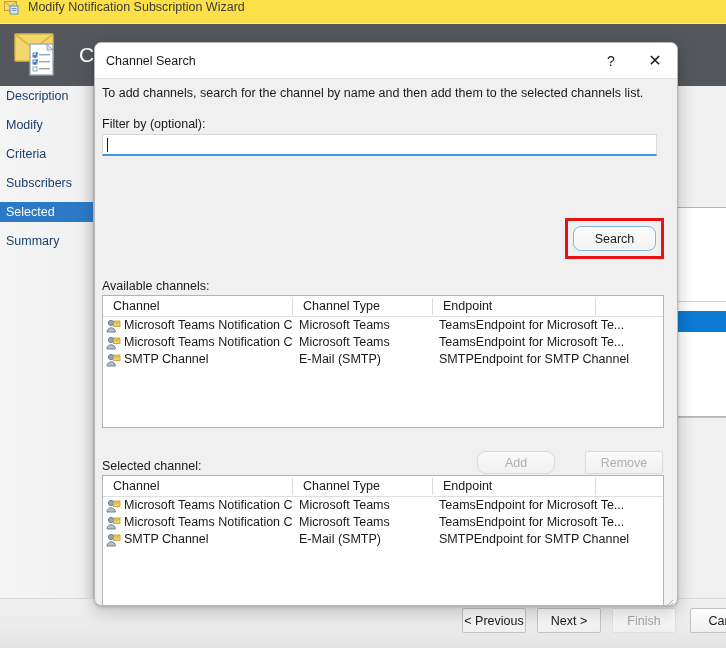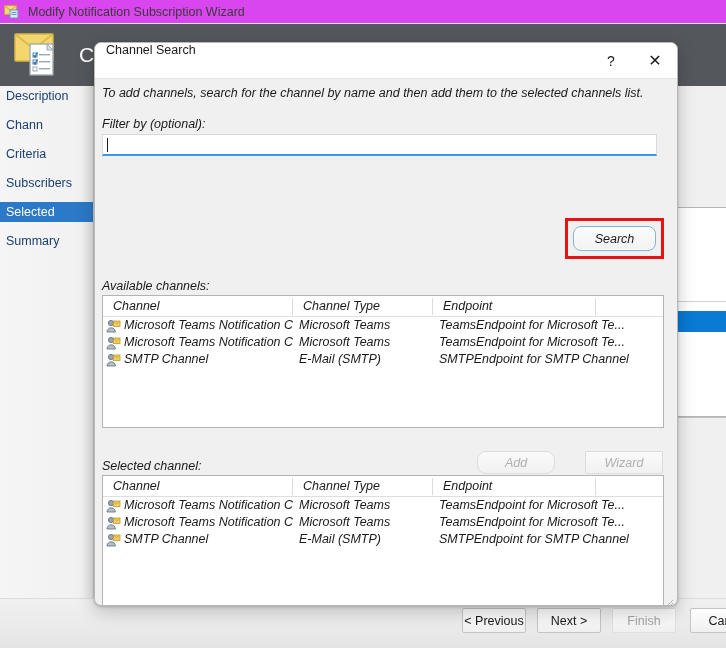--- a/index.html
+++ b/index.html
@@ -15,22 +15,22 @@
     position: relative;
     width: 726px;
     height: 648px;
     background: #f0f0f0;
     overflow: hidden;
   }
 
   
   .wiz-titlebar {
     position: absolute; left: 0; top: 0; width: 726px; height: 24px;
-    background: #d946ef;
-    display: flex; align-items: center;
+    background: #fde047;
+    display: flex; align-items: flex-start;
     padding-left: 4px;
     border-bottom: 1px solid #e6e6e6;
   }
   .wiz-title-text {
     font-size: 12.5px; color: #3a3a3a; margin-left: 7px;
     white-space: nowrap;
   }
   .env-icon-sm { width: 17px; height: 15px; position: relative; flex: 0 0 auto; }
 
   .wiz-header {
@@ -112,34 +112,34 @@
     border: 1px solid #b7b7b7;
     border-radius: 7px;
     box-shadow: 0 5px 18px rgba(0,0,0,0.22), 0 1px 3px rgba(0,0,0,0.18);
     overflow: hidden;
   }
   .dlg-titlebar {
     position: absolute; left: 0; top: 0; width: 582px; height: 36px;
     background: #ffffff;
     border-bottom: 1px solid #e3e3e3;
     border-radius: 6px 6px 0 0;
-    display: flex; 
+    display: flex; align-items: center;
   }
   .dlg-title {
     font-size: 12.5px; color: #1a1a1a; margin-left: 11px; white-space: nowrap;
   }
   .dlg-help, .dlg-close {
     position: absolute; top: 0; height: 35px; width: 44px;
     display: flex; align-items: center; justify-content: center;
     font-size: 15px; color: #1a1a1a;
   }
   .dlg-help { right: 44px; font-size: 14px; }
   .dlg-close { right: 0; font-size: 16px; }
 
-  .dlg-body { position: absolute; left: 0; top: 36px; width: 582px; bottom: 0; font-style: italic; }
+  .dlg-body { position: absolute; left: 0; top: 36px; width: 582px; bottom: 0; }
 
   .dlg-desc {
     position: absolute; left: 7px; top: 7px;
     font-size: 12.5px; color: #1a1a1a; white-space: nowrap;
   }
   .dlg-label {
     position: absolute; font-size: 12.5px; color: #1a1a1a; white-space: nowrap;
   }
   .filter-label { left: 7px; top: 38px; }
 
@@ -261,21 +261,21 @@
         <rect x="25" y="36" width="11" height="1.4" fill="#9aa7b4"></rect>
       </svg>
     </span>
     <span class="wiz-header-title">Cha</span>
   </div>
 
   <div class="wiz-body">
 
     <div class="wiz-sidebar">
       <div class="wiz-nav-item">Description</div>
-      <div class="wiz-nav-item">Chann</div>
+      <div class="wiz-nav-item">Modify</div>
       <div class="wiz-nav-item">Criteria</div>
       <div class="wiz-nav-item">Subscribers</div>
       <div class="wiz-nav-item selected">Selected</div>
       <div class="wiz-nav-item">Summary</div>
     </div>
 
     <div class="wiz-content">
       <div class="bg-remove-btn">Remove...</div>
       <div class="bg-list">
         <div class="bg-list-sep"></div>
@@ -363,21 +363,21 @@
               <path d="M7.8 2.3 L10.7 4.8 L13.7 2.3" fill="none" stroke="#c09c2e" stroke-width="0.8"></path>
             </svg>
           </span>
           <span class="cell c0" style="left:0;width:190px;">SMTP Channel</span>
           <span class="cell" style="left:196px;width:134px;">E-Mail (SMTP)</span>
           <span class="cell" style="left:336px;width:224px;">SMTPEndpoint for SMTP Channel</span>
         </div>
       </div>
 
       <div class="addrem add">Add</div>
-      <div class="addrem remove">Wizard</div>
+      <div class="addrem remove">Remove</div>
 
       <div class="dlg-label list-label-sel">Selected channel:</div>
       <div class="listbox sel">
         <div class="lb-header">
           <span class="hcell" style="left:0;">Channel</span>
           <span class="hcell" style="left:190px;">Channel Type</span>
           <span class="hcell" style="left:330px;">Endpoint</span>
           <span class="hdiv" style="left:189px;"></span>
           <span class="hdiv" style="left:329px;"></span>
           <span class="hdiv" style="left:492px;"></span>

